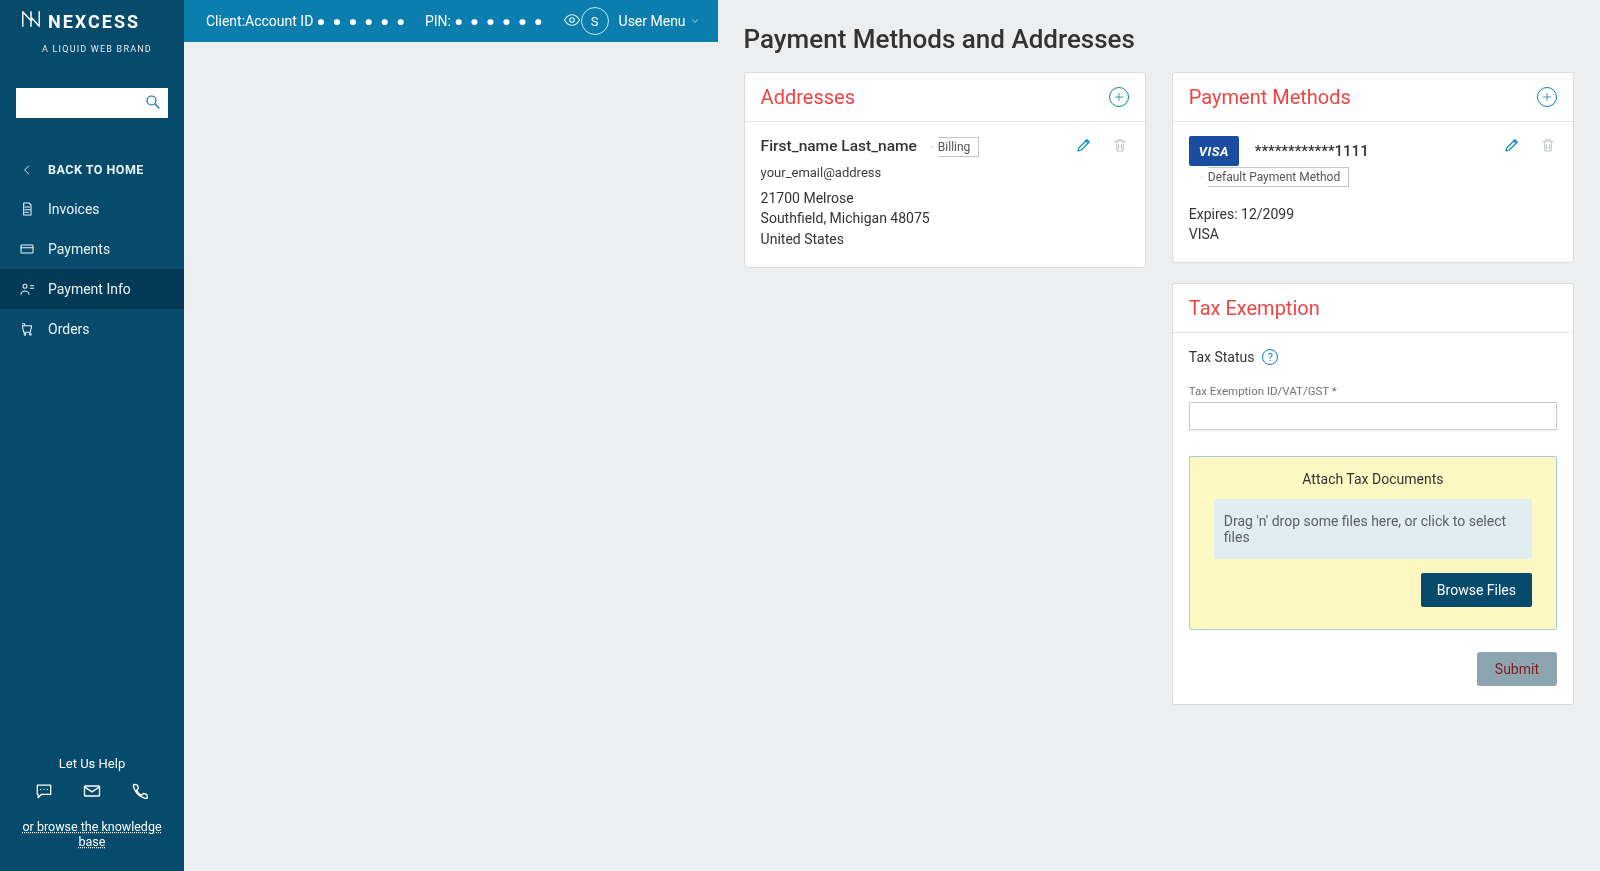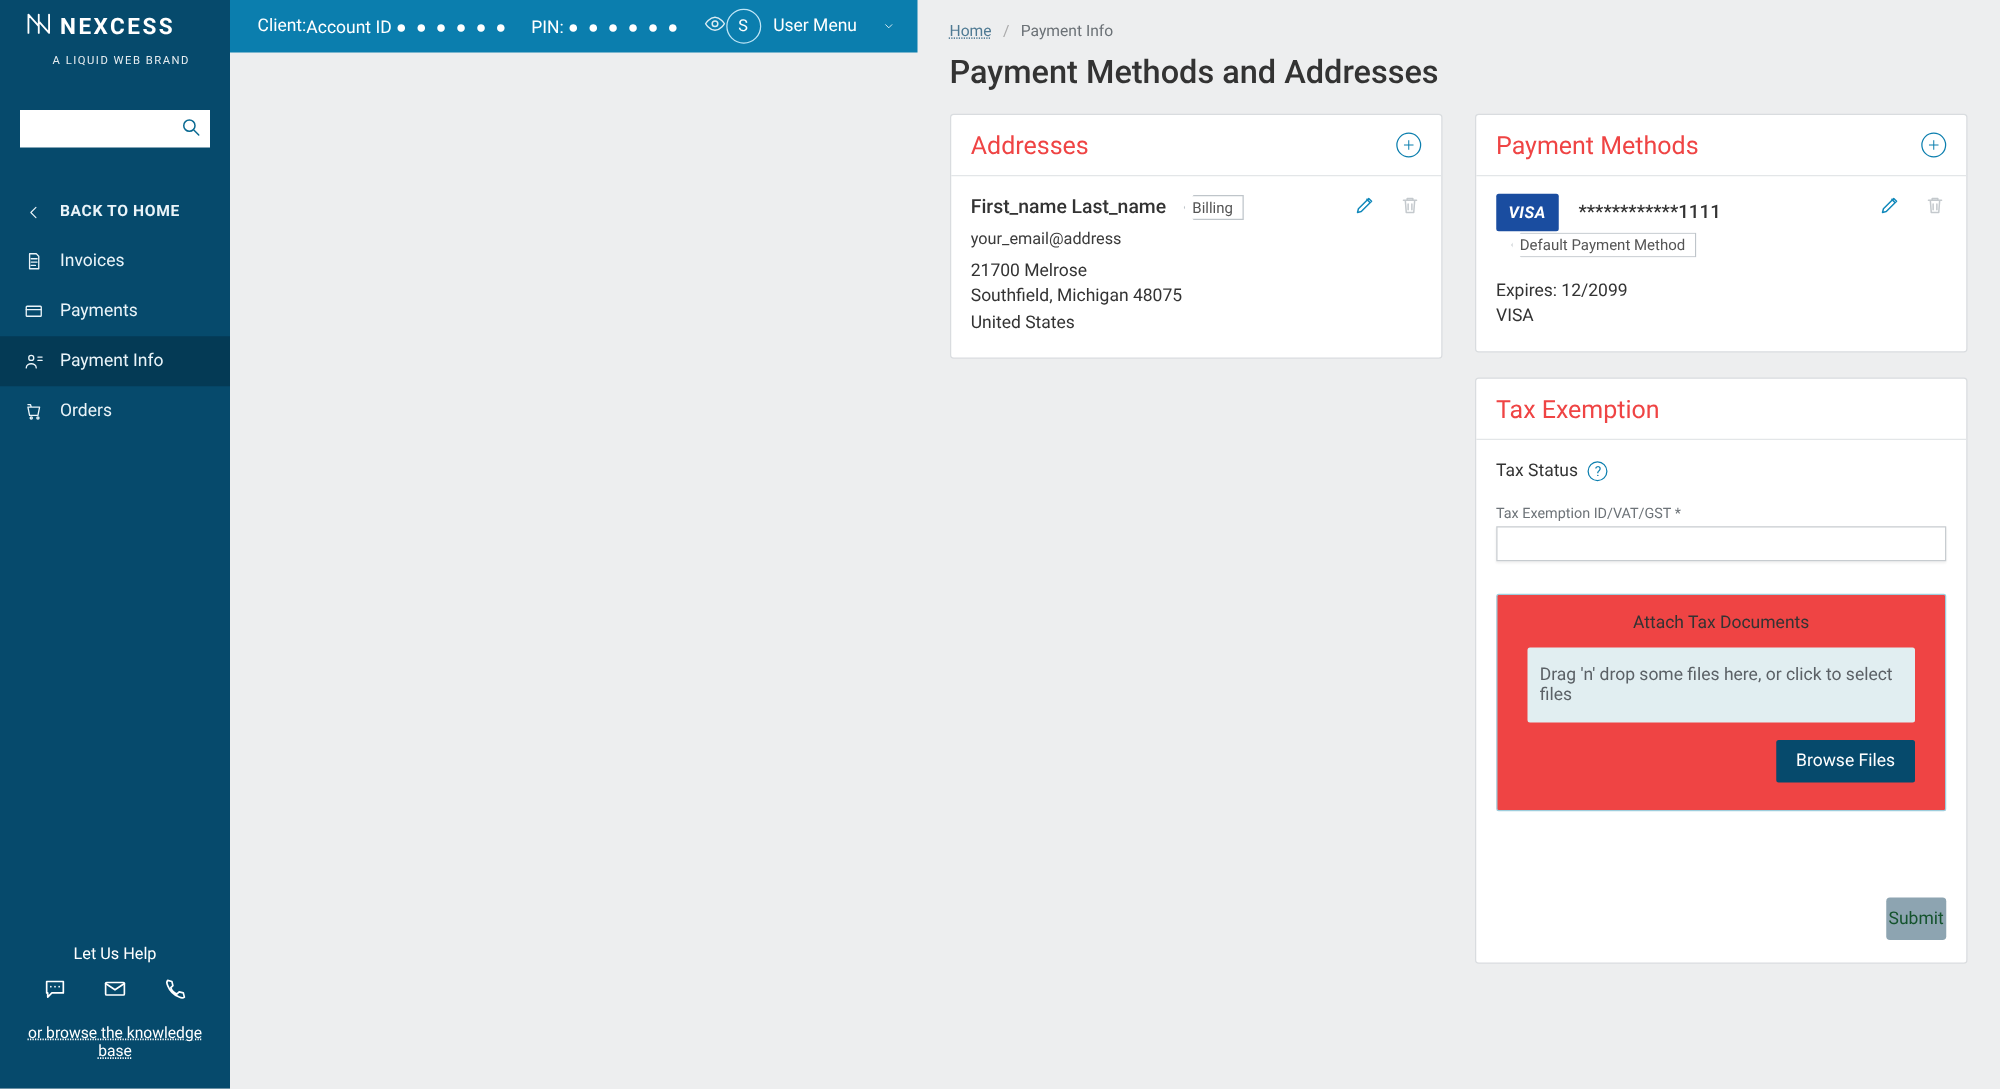--- a/index.html
+++ b/index.html
@@ -99,38 +99,38 @@
 
   
   .field-label { font-size:14px; display:inline-flex; align-items:center; gap:8px; color:#333; }
   .help-circle { width:16px;height:16px;border:1.4px solid #0b7eae;border-radius:50%;display:inline-flex;align-items:center;justify-content:center;color:#0b7eae;font-size:11px;cursor:pointer; }
   .sub-label { font-size:11.5px; color:#6d7378; margin-top:18px; }
   .text-input {
     width:100%; height:28px; border:1px solid #c7ccd0; background:#fff; margin-top:4px;
     box-shadow: 0 1px 2px rgba(0,0,0,.07); padding:0 8px; font-size:13px;
   }
   .dropzone-outer {
-    margin-top:26px; border:1px solid #9ecddc; background:#ef4444;
+    margin-top:26px; border:1px solid #9ecddc; background:#fef9c3;
     border-radius:2px; padding:14px 24px 22px;
   }
   .dz-title { text-align:center; font-size:14px; color:#333; margin-bottom:12px; }
   .dz-inner {
     background:#e1eef1; border-radius:2px; padding:14px 10px;
     color:#5b6166; font-size:14px;
   }
   .browse-btn {
     float:right; margin-top:14px; background:#064a6c; color:#fff; border:none;
     padding:9px 16px; font-size:14px; border-radius:2px; cursor:pointer;
   }
   .clearfix::after{content:"";display:block;clear:both;}
 
   .submit-row { text-align:right; margin-top:22px; }
   .submit-btn {
-    background:#8da4b1; color:#14532d; border:none; padding:9px 2px; font-size:14px;
-    border-radius:3px; cursor:pointer;margin-top:47px;
+    background:#8da4b1; color:#7f1d1d; border:none; padding:9px 18px; font-size:14px;
+    border-radius:3px; cursor:pointer;
   }
 
   
   svg { stroke: currentColor; fill:none; stroke-width:1.6; stroke-linecap:round; stroke-linejoin:round; }
 </style>
 </head>
 <body>
 
 <aside class="sidebar">
   <div class="brand">
@@ -250,36 +250,31 @@
       </span>
       <span class="eye">
         <svg width="18" height="18" viewBox="0 0 24 24">
             <path d="M2 12s4-7 10-7 10 7 10 7-4 7-10 7S2 12 2 12z"></path>
             <circle cx="12" cy="12" r="3"></circle>
           </svg>
       </span>
     </div>
     <div class="right">
       <span class="avatar-circle">S</span>
-      <span style="display:inline-flex;align-items:center;gap:20px;cursor:pointer;">
+      <span style="display:inline-flex;align-items:center;gap:4px;cursor:pointer;">
         <span>User Menu</span>
         <svg width="10" height="10" viewBox="0 0 24 24">
             <path d="M6 9l6 6 6-6"></path>
           </svg>
       </span>
     </div>
   </div>
 
   <div class="content">
 
-    <div class="breadcrumbs">
-      <a>Home</a>
-      <span class="sep">/</span>
-      <span>Payment Info</span>
-    </div>
 
     <h1 class="page-title">Payment Methods and Addresses</h1>
 
     <div class="grid">
 
       <div class="col">
         <div class="card">
           <div class="card-head">
             <h2>Addresses</h2>
             <span class="plus-btn">

